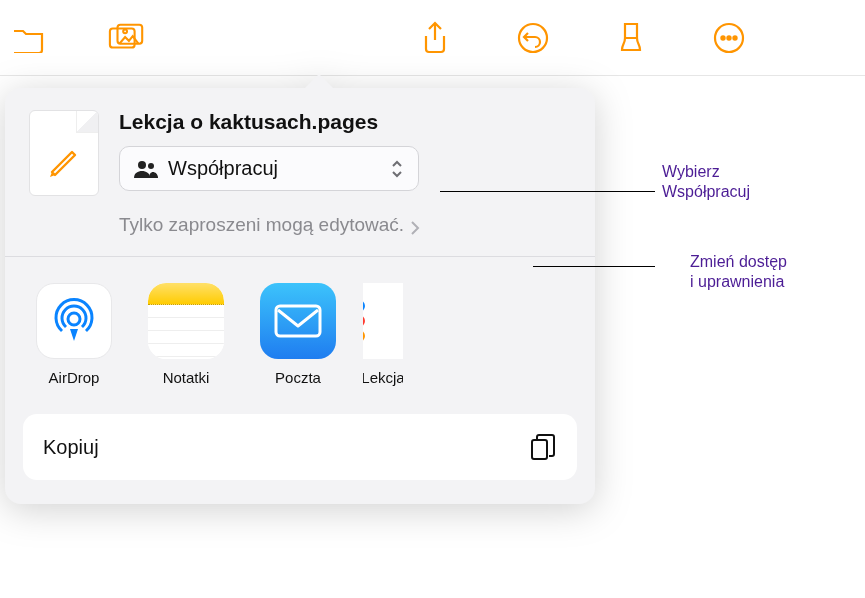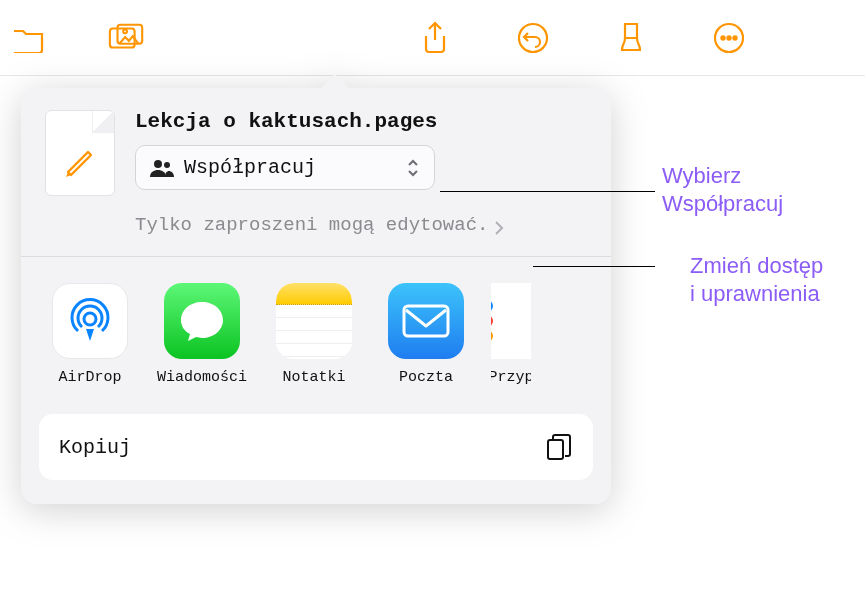--- a/index.html
+++ b/index.html
@@ -26,25 +26,24 @@
     .tb-icon {
       width: 38px; height: 38px;
       display: flex; align-items: center; justify-content: center;
       color: #ff9500;
     }
     .tb-icon svg { stroke: #ff9500; fill: none; stroke-width: 2.2; }
 
     
     .popover-wrap {
       position: absolute;
-      left: 21px;
+      left: 5px;
       top: 88px;
       width: 590px;
       filter: drop-shadow(0 6px 18px rgba(0,0,0,0.18));
-      font-family: Liberation Mono, monospace;
     }
     .caret {
       position: absolute;
       top: -14px;
       left: 300px;
       width: 28px; height: 14px;
     }
     .caret::before {
       content: "";
       position: absolute;
@@ -157,22 +156,22 @@
       justify-content: space-between;
       align-items: center;
       font-size: 20px;
       color: #111;
       gap: 47px;
     }
 
     
     .callout {
       position: absolute;
-      font-size: 22px;
-      color: #8b5cf6;
+      font-size: 16px;
+      color: #4c1d95;
       line-height: 1.25;
     }
     .callout-line {
       position: absolute;
       height: 1px;
       background: #000;
     }
 
   </style>
 </head>
@@ -265,28 +264,20 @@
           <svg width="56" height="56" viewBox="0 0 56 56" fill="none" stroke="#0a84ff" stroke-width="3">
               <circle cx="28" cy="26" r="6"></circle>
               <path d="M16 38 a18 18 0 1 1 24 0"></path>
               <path d="M20 34 a12 12 0 1 1 16 0"></path>
               <path d="M24 36 l4 12 4 -12 z" fill="#0a84ff" stroke="none"></path>
             </svg>
         </div>
         <div class="app-label">AirDrop</div>
       </div>
       <div class="share-item">
-        <div class="app-icon messages">
-          <svg width="50" height="46" viewBox="0 0 50 46">
-              <path d="M25 4 C13 4 4 12 4 22 c0 6 3 11 9 14 l-2 7 8 -4 c2 0 4 1 6 1 12 0 21 -8 21 -18 S37 4 25 4 z" fill="#fff"></path>
-            </svg>
-        </div>
-        <div class="app-label">Wiadomości</div>
-      </div>
-      <div class="share-item">
         <div class="app-icon notes">
           <div class="ntop"></div>
             <div class="nlines"></div>
         </div>
         <div class="app-label">Notatki</div>
       </div>
       <div class="share-item">
         <div class="app-icon mail">
           <svg width="52" height="38" viewBox="0 0 52 38" fill="none" stroke="#fff" stroke-width="3" stroke-linejoin="round">
               <rect x="4" y="4" width="44" height="30" rx="4"></rect>
@@ -294,21 +285,21 @@
             </svg>
         </div>
         <div class="app-label">Poczta</div>
       </div>
       <div class="share-item" style="width:40px; overflow:hidden;">
         <div class="app-icon reminders" style="align-items:flex-start; padding-left:8px;">
           <div class="d" style="border-color:#0a84ff"></div>
           <div class="d" style="border-color:#ff3b30"></div>
           <div class="d" style="border-color:#ff9500"></div>
         </div>
-        <div class="app-label">Przyp</div>
+        <div class="app-label">Lekcja</div>
       </div>
     </div>
 
     <div class="actions">
       <div class="action-row">
         <span>Kopiuj</span>
         <svg width="28" height="30" viewBox="0 0 28 30" fill="none" stroke="#111" stroke-width="2">
             <rect x="3" y="8" width="15" height="19" rx="2"></rect>
             <path d="M8 8 v-3 a2 2 0 0 1 2 -2 h13 a2 2 0 0 1 2 2 v17 a2 2 0 0 1 -2 2 h-3"></path>
           </svg>

